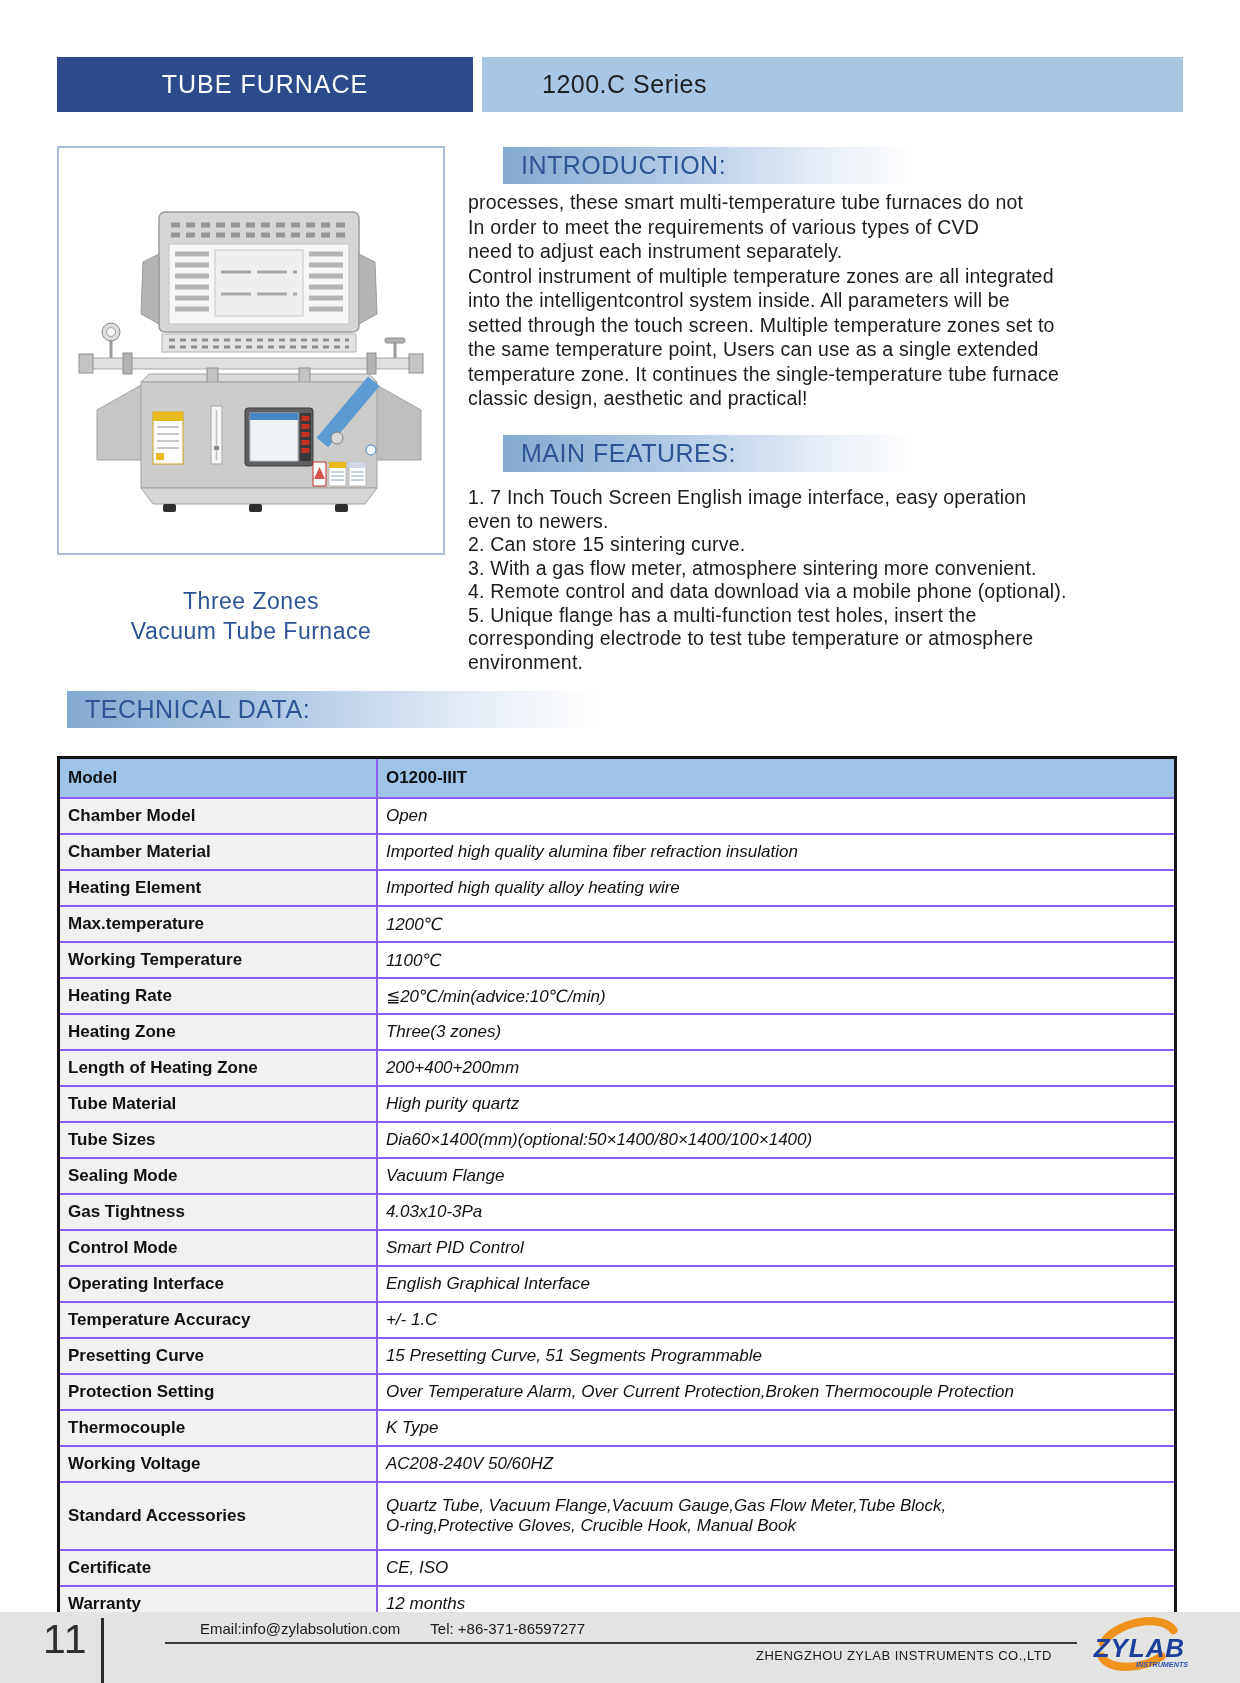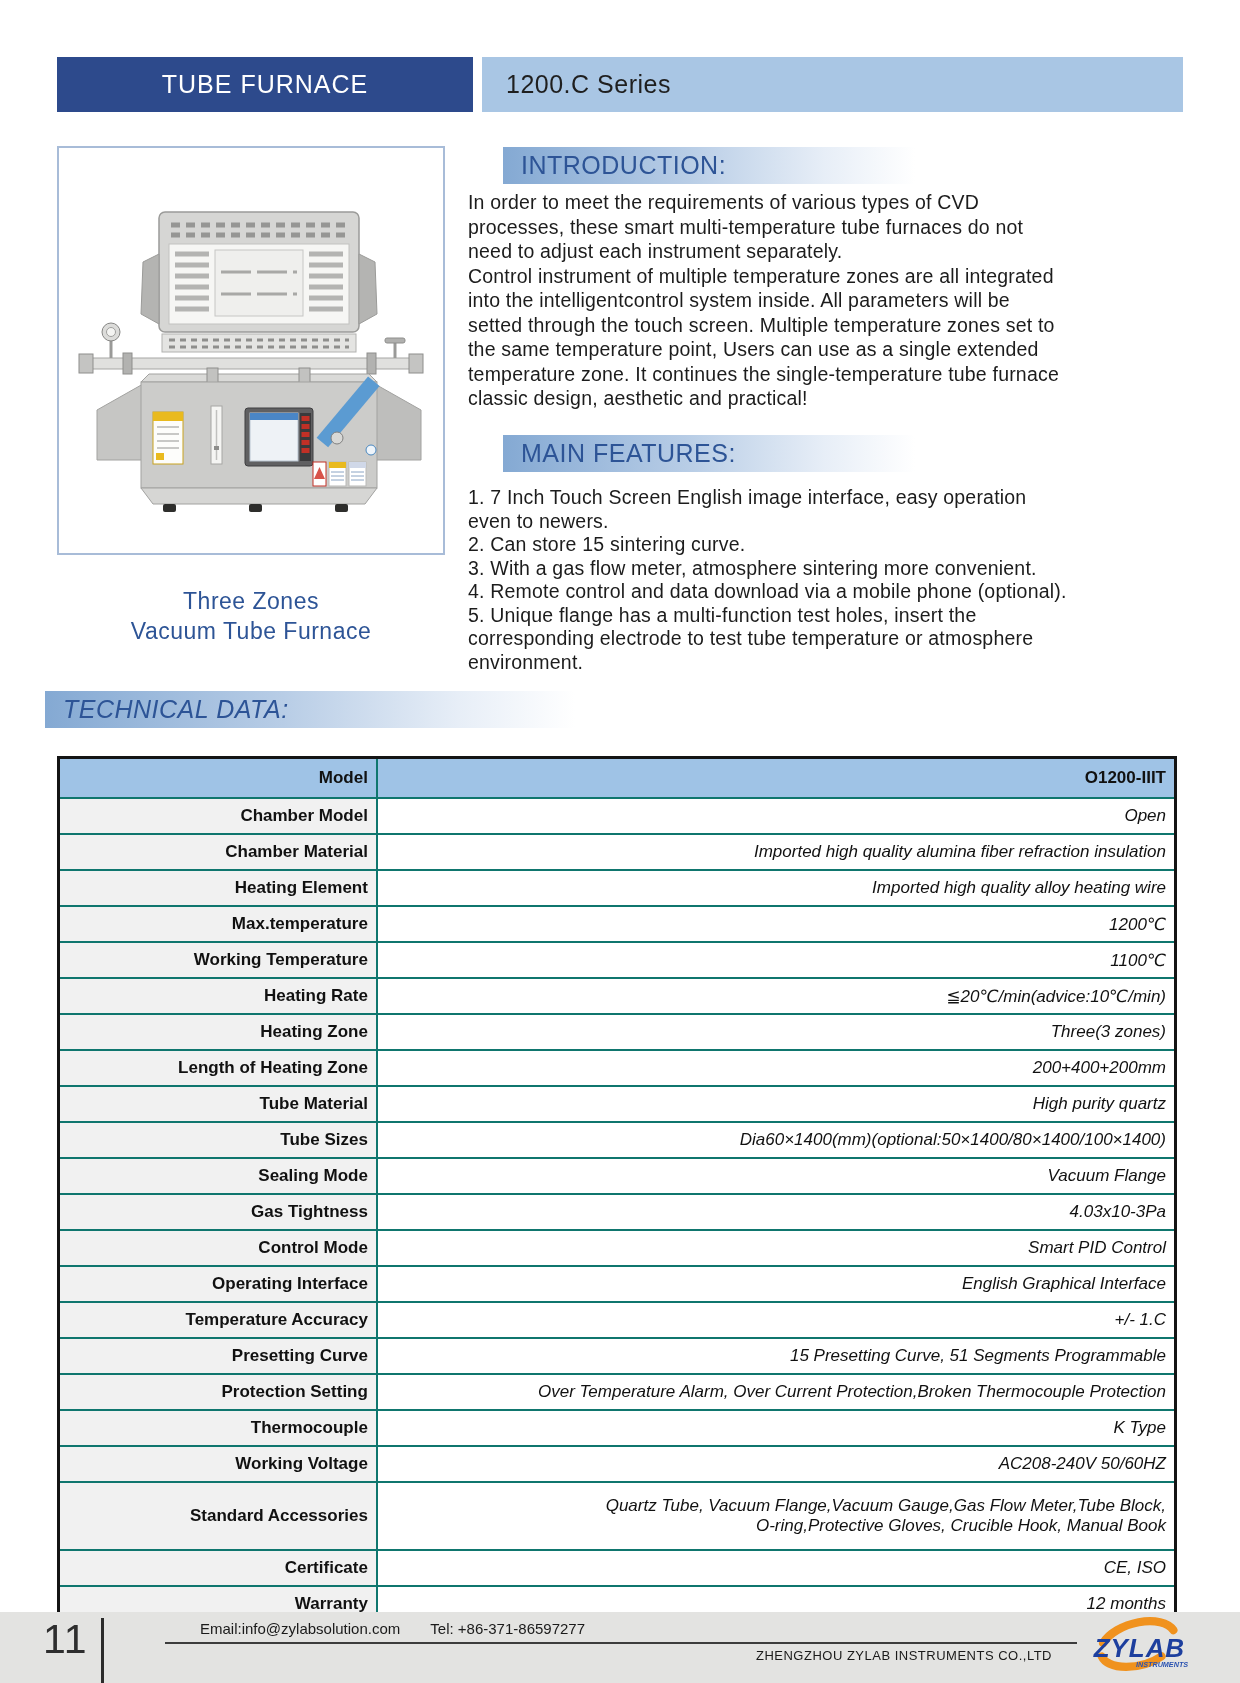--- a/index.html
+++ b/index.html
@@ -4,43 +4,43 @@
 <style>
   html,body{margin:0;padding:0;background:#ffffff;}
   #page{
     position:relative;width:1240px;height:1683px;background:#ffffff;
     font-family:"Liberation Sans","DejaVu Sans",sans-serif;color:#1b1b1b;overflow:hidden;
   }
   
   .header-band{position:absolute;left:57px;top:57px;width:1126px;height:55px;display:flex;gap:9px;}
   .header-dark{width:416px;background:#2d4a8c;color:#ffffff;display:flex;align-items:center;justify-content:center;
     font-size:25px;letter-spacing:1px;}
-  .header-light{flex:1;background:#a9c6e4;color:#1f1f1f;display:flex;align-items:center;padding-left:24px;
+  .header-light{flex:1;background:#a9c6e4;color:#1f1f1f;display:flex;align-items:center;padding-left:60px;
     font-size:25px;letter-spacing:0.5px;}
   
   .image-box{position:absolute;left:57px;top:146px;width:388px;height:409px;border:2px solid #a8bcd8;background:#ffffff;box-sizing:border-box;}
   .image-box svg{display:block;width:100%;height:100%;}
   .caption{position:absolute;left:57px;top:586px;width:388px;text-align:center;color:#2d5496;
     font-size:23px;line-height:30px;letter-spacing:0.5px;}
   
   .sec-bar{position:absolute;height:37px;display:flex;align-items:center;padding-left:18px;box-sizing:border-box;
     font-size:25px;color:#2d5496;letter-spacing:0.5px;
     background:linear-gradient(90deg,#84a9d3 0%,#b8cde6 45%,#e7eef7 78%,rgba(255,255,255,0) 100%);}
   #intro-bar{left:503px;top:147px;width:412px;}
   #features-bar{left:503px;top:435px;width:412px;}
-  #techdata-bar{left:45px;top:691px;width:530px;font-style:italic;}
+  #techdata-bar{left:67px;top:691px;width:530px;}
   
   .textblock{position:absolute;left:468px;width:660px;font-size:19.5px;letter-spacing:0.2px;color:#1c1c1c;}
   #intro-text{top:190px;line-height:24.5px;}
   #features-text{top:486px;line-height:23.5px;}
   .textline{white-space:nowrap;}
   
   table.spec{position:absolute;left:57px;top:756px;width:1120px;border-collapse:collapse;
     border:3px solid #141414;font-size:17px;color:#111;}
-  table.spec td,table.spec th{border:2px solid #0f766e;text-align:right;vertical-align:middle;padding:2px 8px;}
+  table.spec td,table.spec th{border:2px solid #8b5cf6;text-align:left;vertical-align:middle;padding:2px 8px;}
   table.spec th{background:#9fc3e6;font-weight:bold;height:34px;}
   table.spec td.lbl{background:#f1f1f1;font-weight:bold;width:310px;height:30px;}
   table.spec td.val{background:#ffffff;width:810px;white-space:pre-line;font-style:italic;}
   tr.tall td{height:62px;}
   
   .footer-band{position:absolute;left:0;top:1612px;width:1240px;height:71px;background:#e3e3e1;}
   .page-number{position:absolute;left:43px;top:1616px;width:46px;font-size:41px;color:#2e2e2e;letter-spacing:1px;}
   .footer-vline{position:absolute;left:101px;top:1618px;width:3px;height:65px;background:#2b2b2b;}
   .footer-contact{position:absolute;left:200px;top:1620px;font-size:15px;color:#1a1a1a;}
   .footer-contact span{margin-right:30px;}
@@ -171,22 +171,22 @@
   <div class="caption">
     <div>Three Zones</div>
     <div>Vacuum Tube Furnace</div>
   </div>
 
   <div class="sec-bar" id="intro-bar">INTRODUCTION:</div>
   <div class="sec-bar" id="features-bar">MAIN FEATURES:</div>
   <div class="sec-bar" id="techdata-bar">TECHNICAL DATA:</div>
 
   <div class="textblock" id="intro-text">
+    <div class="textline">processes, these smart multi-temperature tube furnaces do not</div>
     <div class="textline">In order to meet the requirements of various types of CVD</div>
-    <div class="textline">processes, these smart multi-temperature tube furnaces do not</div>
     <div class="textline">need to adjust each instrument separately.</div>
     <div class="textline">Control instrument of multiple temperature zones are all integrated</div>
     <div class="textline">into the intelligentcontrol system inside. All parameters will be</div>
     <div class="textline">setted through the touch screen.  Multiple temperature zones set to</div>
     <div class="textline">the same temperature point, Users can use as a single extended</div>
     <div class="textline">temperature zone. It continues the single-temperature tube furnace</div>
     <div class="textline">classic design, aesthetic and practical!</div>
   </div>
 
   <div class="textblock" id="features-text">

